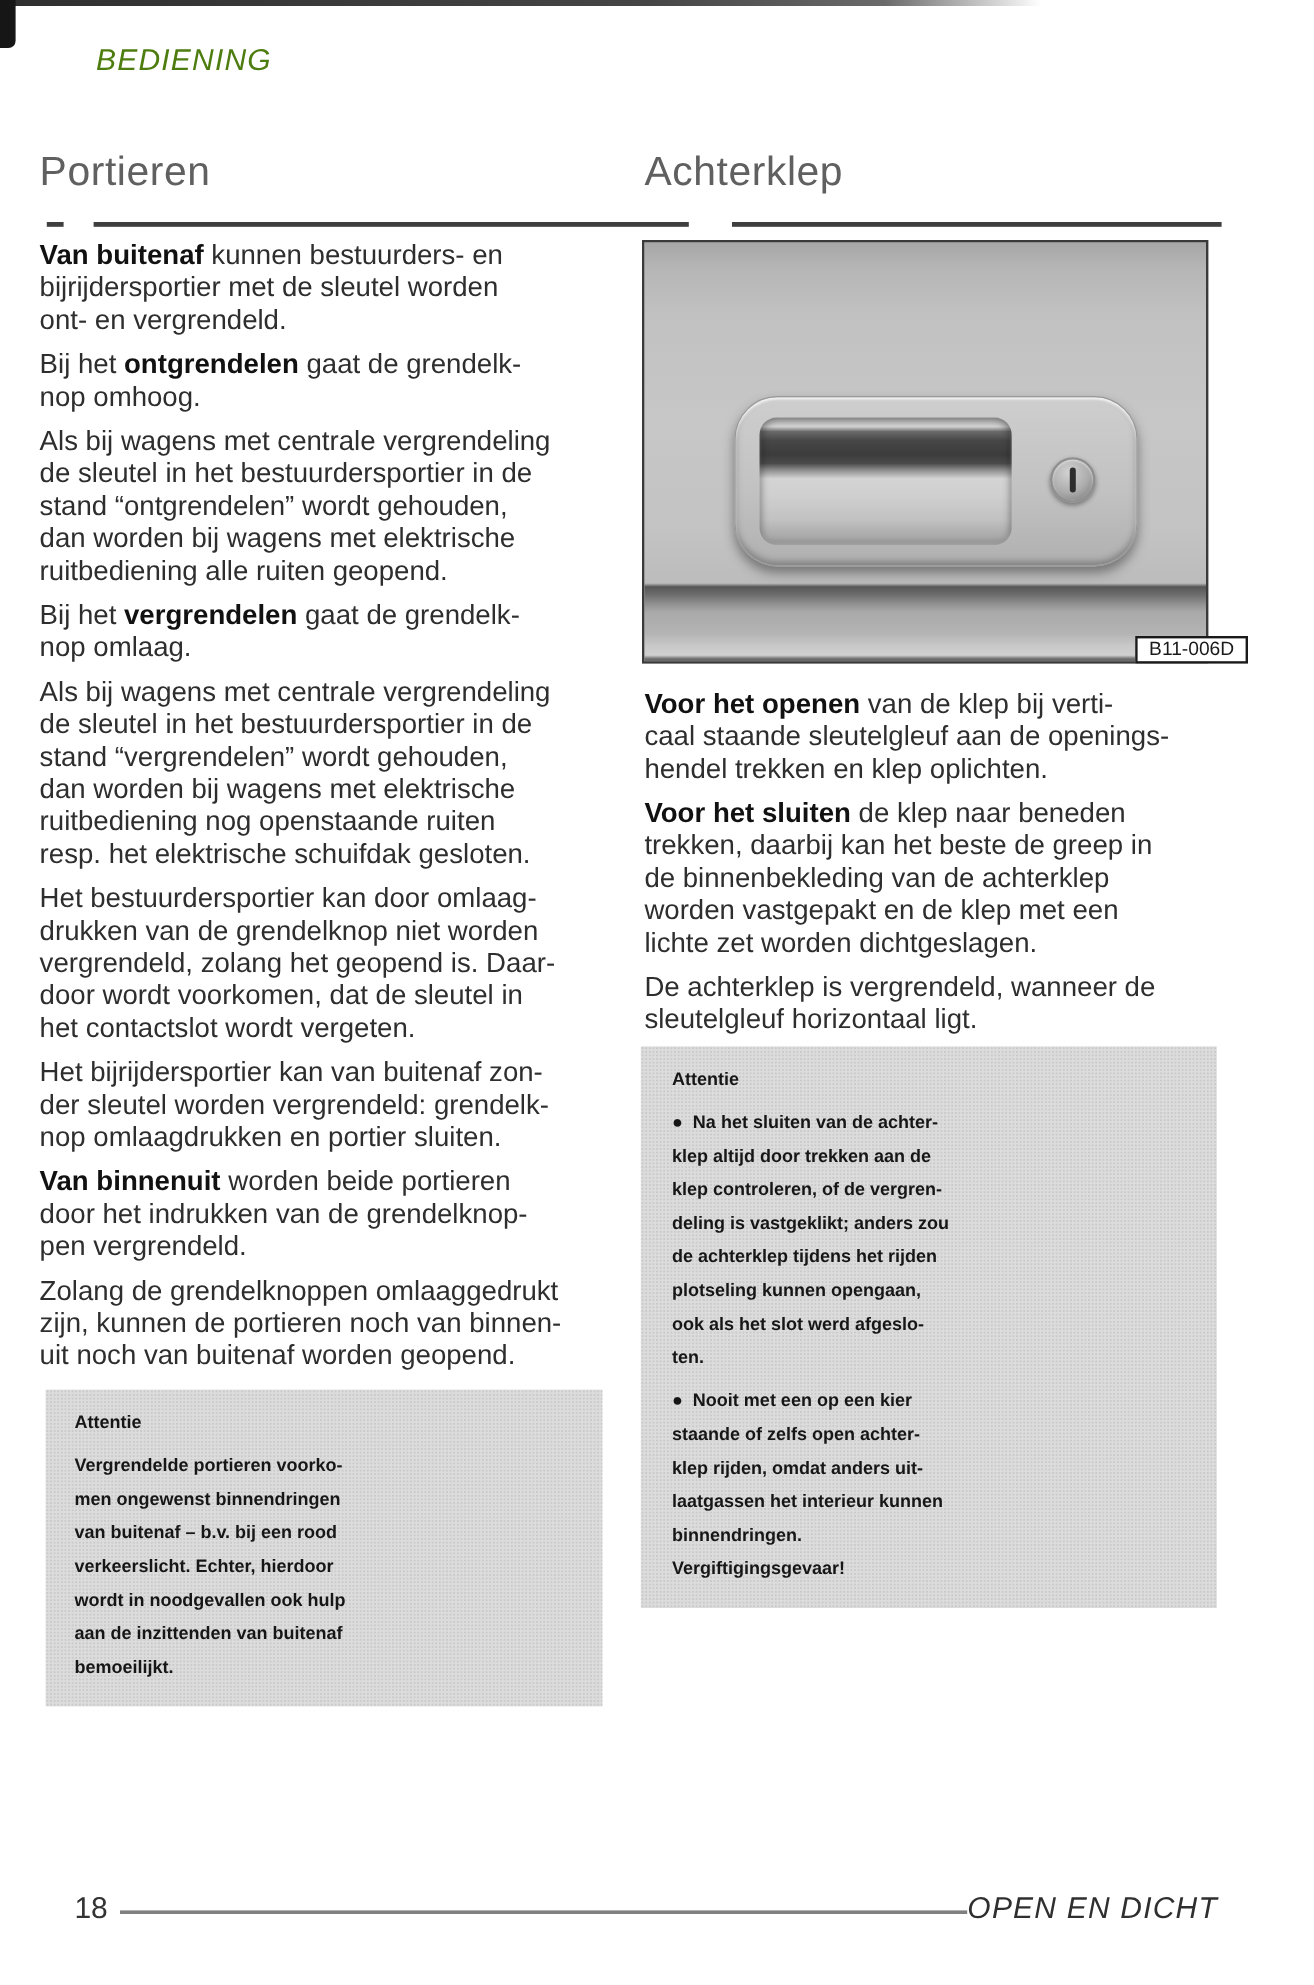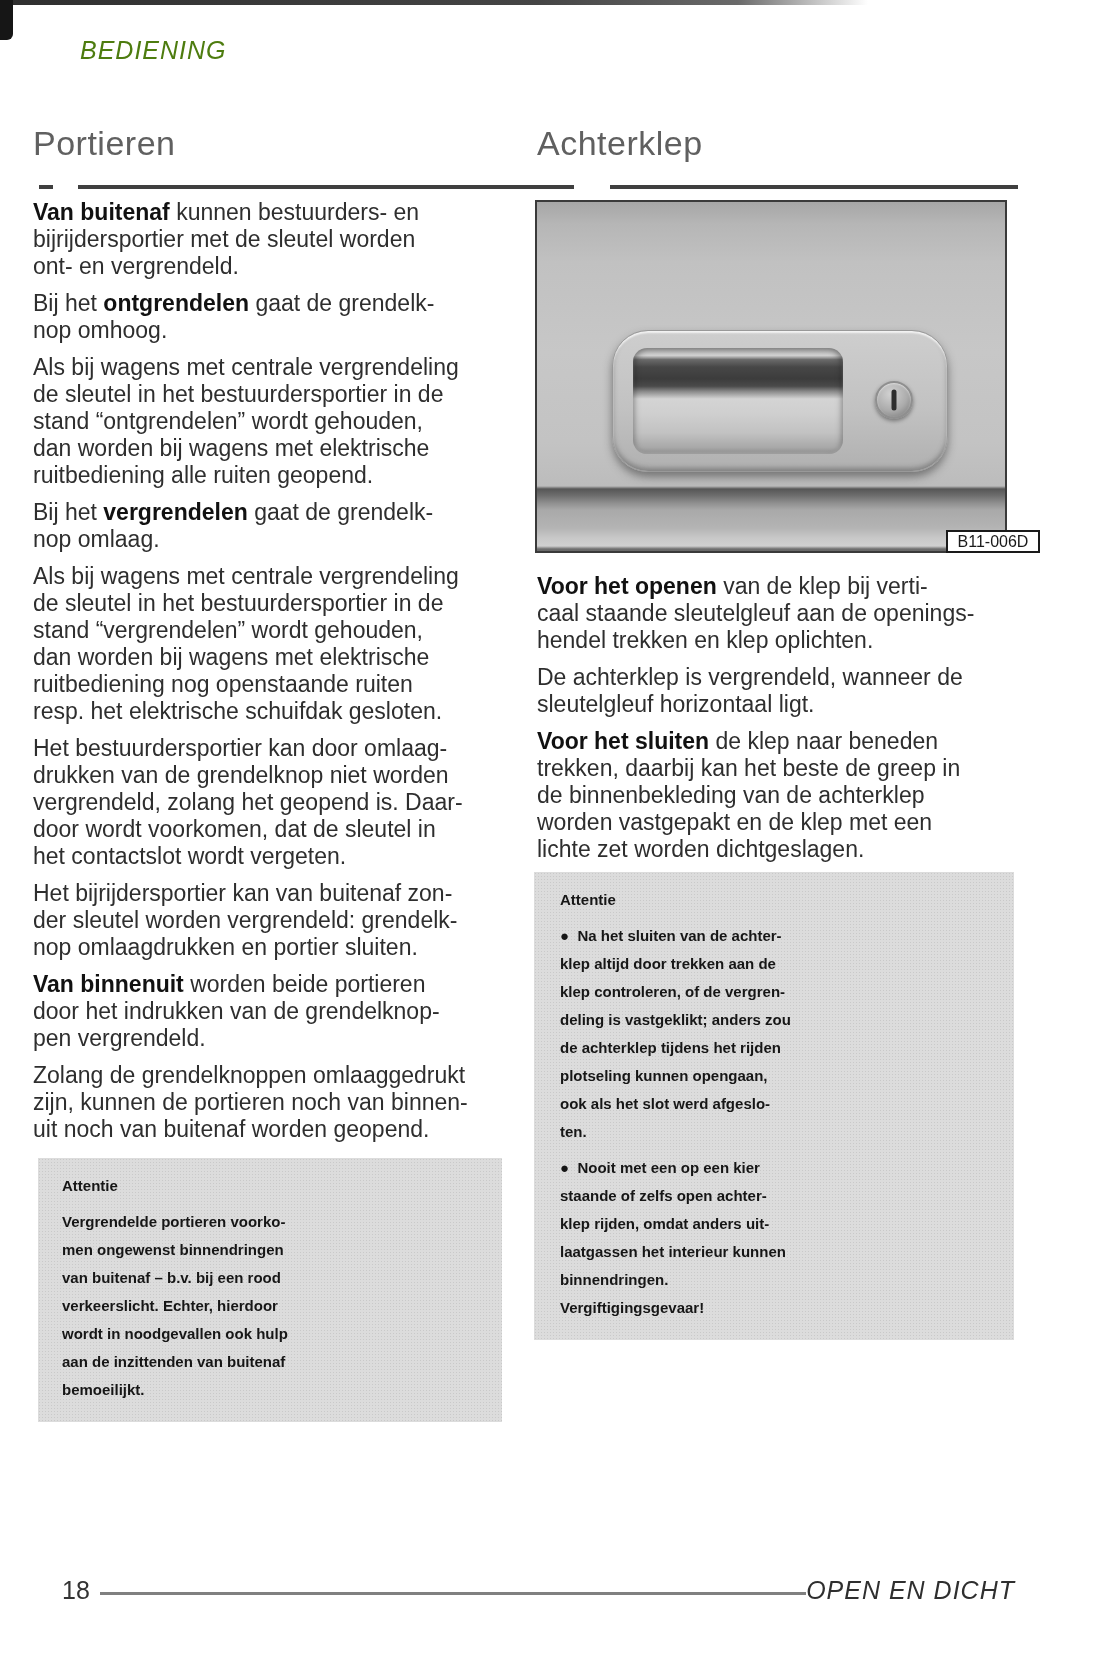--- a/index.html
+++ b/index.html
@@ -173,27 +173,27 @@
         <div class="lock-slot"></div>
       </div>
     </div>
     <div class="figure-label">B11-006D</div>
   </div>
 
   <div class="col col-right">
     <p><b>Voor het openen</b><span> van de klep bij verti-
 caal staande sleutelgleuf aan de openings-
 hendel trekken en klep oplichten.</span></p>
-    <p><span>De achterklep is vergrendeld, wanneer de
-sleutelgleuf horizontaal ligt.</span></p>
     <p><b>Voor het sluiten</b><span> de klep naar beneden
 trekken, daarbij kan het beste de greep in
 de binnenbekleding van de achterklep
 worden vastgepakt en de klep met een
 lichte zet worden dichtgeslagen.</span></p>
+    <p><span>De achterklep is vergrendeld, wanneer de
+sleutelgleuf horizontaal ligt.</span></p>
   </div>
 
   <div class="attention attention-right">
     <p class="att-title">Attentie</p>
     <p>●  Na het sluiten van de achter-
 klep altijd door trekken aan de
 klep controleren, of de vergren-
 deling is vastgeklikt; anders zou
 de achterklep tijdens het rijden
 plotseling kunnen opengaan,

